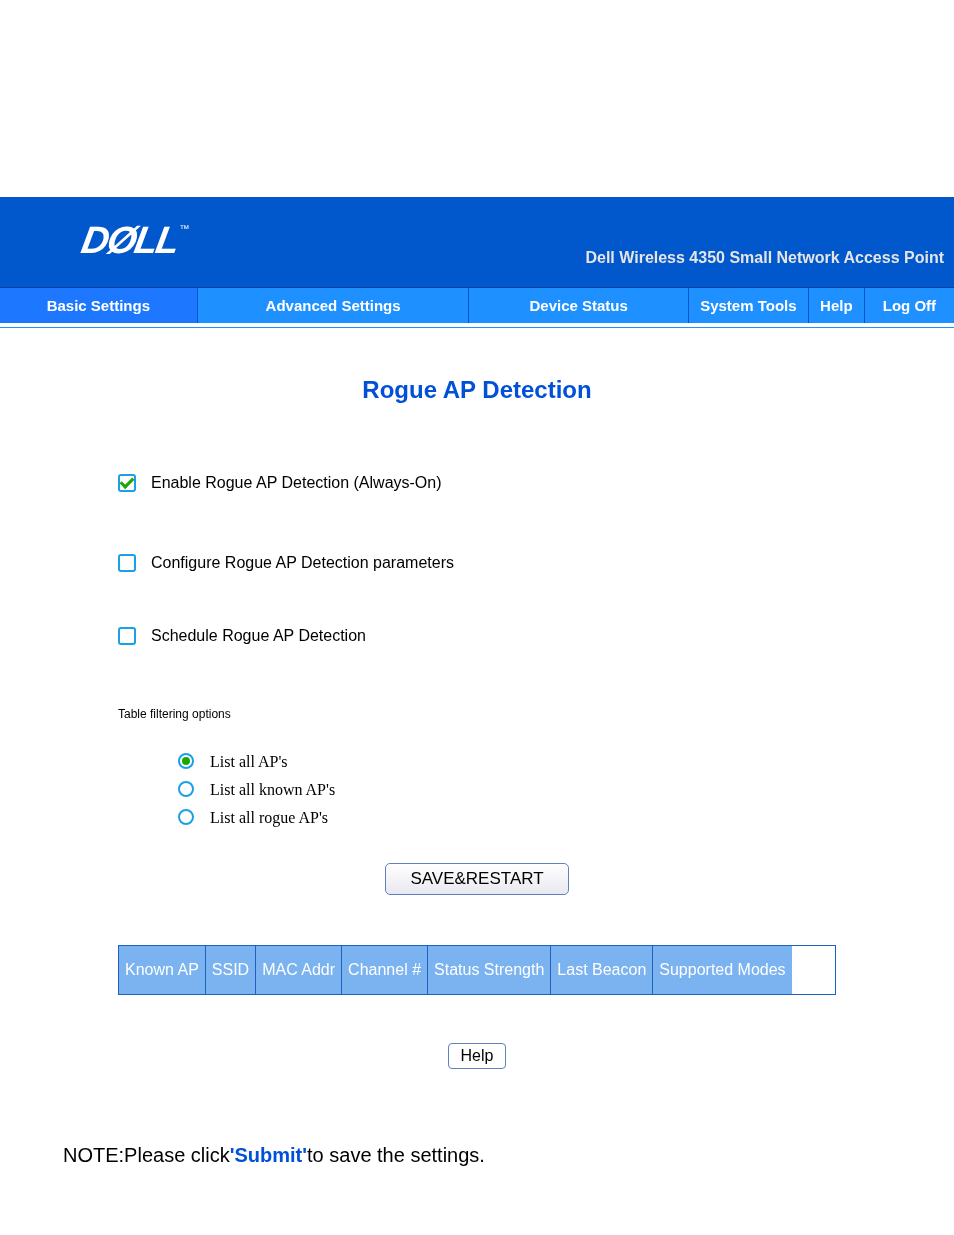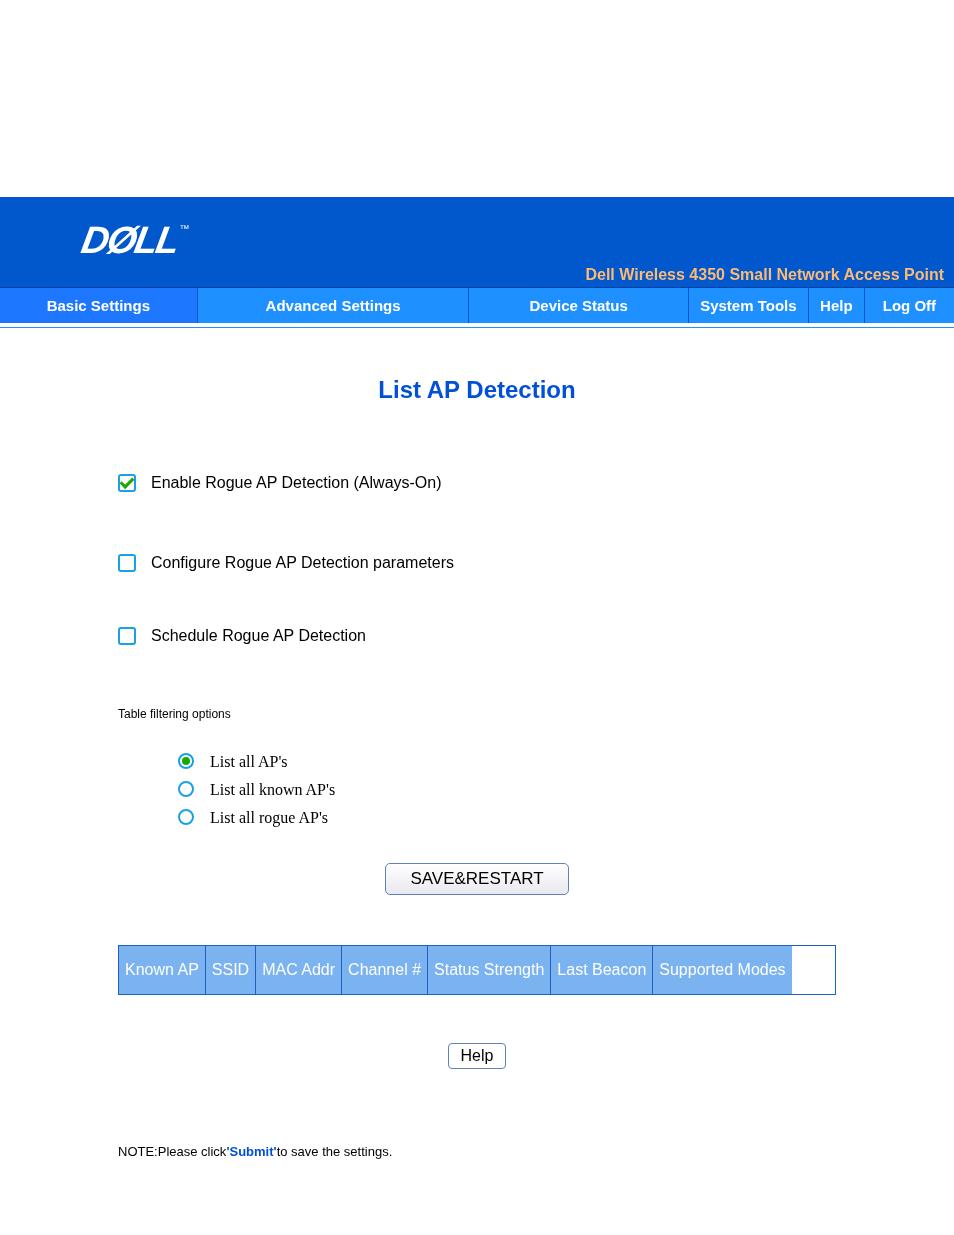--- a/index.html
+++ b/index.html
@@ -1,21 +1,21 @@
 <!DOCTYPE html>
 <html><head>
   <meta charset="utf-8">
   <style>
     * { margin: 0; padding: 0; box-sizing: border-box; }
     body { font-family: Arial, Helvetica, sans-serif; background: #fff; width: 954px; }
     .header-bar { background: #0058cc; height: 90px; position: relative; margin-top: 197px; }
     .logo { position: absolute; left: 82px; top: 22px; display: flex; align-items: flex-start; }
     .logo-text { font-size: 38px; font-weight: 900; font-style: italic; color: #fff; letter-spacing: -2px; font-family: Arial Black, Arial, sans-serif; transform: skewX(-10deg); }
     .logo-tm { font-size: 10px; color: #fff; margin-top: 4px; margin-left: 2px; }
-    .product-name { position: absolute; right: 10px; bottom: 3px; color: #fdba74; font-weight: bold; font-size: 16px; }
+    .product-name { position: absolute; right: 10px; bottom: 20px; color: #e5e5e5; font-weight: bold; font-size: 16px; }
     .nav-bar { display: flex; height: 36px; background: #1e90ff; border-top: 1px solid #0040a0; }
     .nav-item { color: #fff; font-weight: bold; font-size: 15px; display: flex; align-items: center; justify-content: center; cursor: pointer; white-space: nowrap; padding: 0 12px; text-align: right; }
     .nav-item.basic { width: 200px; background: #1e78ff; border-right: 1px solid #0058cc; }
     .nav-item.advanced { width: 275px; border-right: 1px solid #0058cc; }
     .nav-item.device { width: 222px; border-right: 1px solid #0058cc; }
     .nav-item.system { width: 120px; border-right: 1px solid #0058cc; }
     .nav-item.help { width: 56px; border-right: 1px solid #0058cc; }
     .nav-item.logoff { width: 90px; }
     .nav-divider { height: 5px; background: #fff; border-bottom: 1px solid #1e90ff; }
     .page-title { color: #0050d8; font-weight: bold; font-size: 24px; text-align: center; margin: 48px 0 70px; }
@@ -29,21 +29,21 @@
     .radio-row { display: flex; align-items: flex-start; margin-bottom: 10px; font-family: Liberation Serif, serif; }
     .radio { width: 16px; height: 16px; border: 2px solid #1ba0e6; border-radius: 50%; margin-right: 16px; position: relative; cursor: pointer; flex-shrink: 0; }
     .radio.selected::after { content: ''; position: absolute; left: 2px; top: 2px; width: 8px; height: 8px; background: #1ba800; border-radius: 50%; }
     .button-row { text-align: center; margin: 36px 0 50px; }
     .btn { display: inline-block; padding: 5px 24px; font-size: 17px; color: #000; background: linear-gradient(#fff, #e8e8f0); border: 1px solid #6080c0; border-radius: 5px; cursor: pointer; }
     .table-header { display: flex; border: 1px solid #2060c0; margin-bottom: 48px; }
     .table-header-cell { background: #7bb2f0; color: #fff; font-size: 16px; padding: 15px 6px; border-right: 1px solid #2060c0; white-space: nowrap; }
     .table-header-cell:last-child { border-right: none; }
     .help-btn-row { text-align: center; margin-bottom: 75px; }
     .help-btn { display: inline-block; padding: 3px 12px; font-size: 16px; color: #000; background: #fff; border: 1px solid #6080c0; border-radius: 4px; cursor: pointer; }
-    .note-row { font-size: 13px; padding: 0 118px; }
+    .note-row { font-size: 20px; padding: 0 63px; }
     .note-link { color: #0050d8; font-weight: bold; }
   </style>
 </head>
 <body>
 
 <div class="header-bar">
   <div class="logo">
     <span class="logo-text">DØLL</span>
     <span class="logo-tm">™</span>
   </div>
@@ -53,21 +53,21 @@
 <div class="nav-bar">
   <div class="nav-item basic">Basic Settings</div>
   <div class="nav-item advanced">Advanced Settings</div>
   <div class="nav-item device">Device Status</div>
   <div class="nav-item system">System Tools</div>
   <div class="nav-item help">Help</div>
   <div class="nav-item logoff">Log Off</div>
 </div>
 <div class="nav-divider"></div>
 
-<h1 class="page-title">List AP Detection</h1>
+<h1 class="page-title">Rogue AP Detection</h1>
 
 <div class="content">
 
   <div class="check-row">
     <span class="checkbox checked"></span>
     <span>Enable Rogue AP Detection (Always-On)</span>
   </div>
 
   <div class="check-row last">
     <span class="checkbox"></span>

